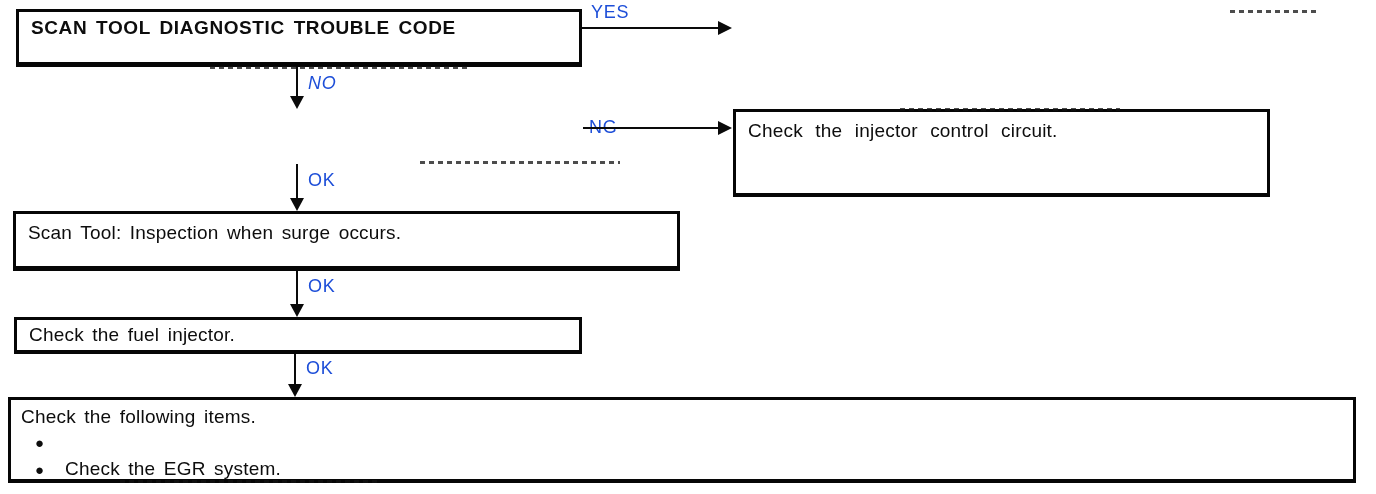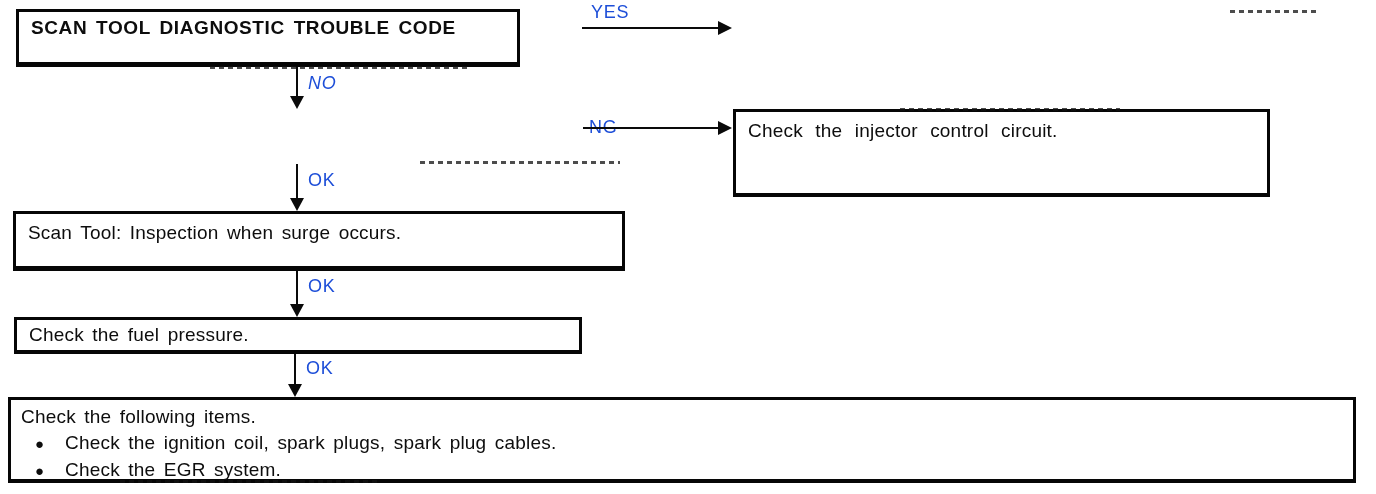--- a/index.html
+++ b/index.html
@@ -84,21 +84,21 @@
     height: 3px;
     background: repeating-linear-gradient(90deg, #111 0 5px, transparent 5px 9px);
     opacity: 0.75;
   }
 </style>
 </head>
 <body>
 
 <div class="stage">
 
-  <div class="node" style="left:16px; top:9px; width:504px; height:58px;">
+  <div class="node" style="left:16px; top:9px; width:566px; height:58px;">
     <div class="node-inner">
       <div class="bold-title">SCAN TOOL DIAGNOSTIC TROUBLE CODE</div>
     </div>
   </div>
 
   <span class="conn-label" style="left:591px; top:2px;">YES</span>
   <div class="hline" style="left:582px; top:27px; width:138px; height:2px;"></div>
   <div class="arrow-right" style="left:718px; top:21px;"></div>
 
 
@@ -114,46 +114,45 @@
   <div class="node thin-border" style="left:733px; top:109px; width:537px; height:88px;">
     <div class="node-inner wide-spacing" style="padding-top:7px;">
       <div>Check the injector control circuit.</div>
     </div>
   </div>
 
   <div class="vline" style="left:296px; top:164px; width:2px; height:35px;"></div>
   <div class="arrow-down" style="left:290px; top:198px;"></div>
   <span class="conn-label" style="left:308px; top:170px;">OK</span>
 
-  <div class="node" style="left:13px; top:211px; width:612px; height:60px;">
+  <div class="node" style="left:13px; top:211px; width:667px; height:60px;">
     <div class="node-inner" style="padding-top:7px;">
       <div>Scan Tool: Inspection when surge occurs.</div>
     </div>
   </div>
 
   <div class="vline" style="left:296px; top:271px; width:2px; height:34px;"></div>
   <div class="arrow-down" style="left:290px; top:304px;"></div>
   <span class="conn-label" style="left:308px; top:276px;">OK</span>
 
   <div class="node thin-border" style="left:14px; top:317px; width:568px; height:37px;">
     <div class="node-inner" style="padding-top:3px;">
-      <div>Check the fuel pressure.</div>
+      <div>Check the fuel injector.</div>
     </div>
   </div>
 
   <div class="vline" style="left:294px; top:354px; width:2px; height:31px;"></div>
   <div class="arrow-down" style="left:288px; top:384px;"></div>
   <span class="conn-label" style="left:306px; top:358px;">OK</span>
 
   <div class="node thin-border" style="left:8px; top:397px; width:1348px; height:86px;">
     <div class="node-inner" style="padding:4px 10px; line-height:26px;">
       <div>Check the following items.</div>
       <div class="bullet-row">
         <span class="bullet-glyph">●</span>
-        <span>Check the ignition coil, spark plugs, spark plug cables.</span>
       </div>
       <div class="bullet-row">
         <span class="bullet-glyph">●</span>
         <span>Check the EGR system.</span>
       </div>
     </div>
   </div>
 
   <div class="scan-smudge" style="left:210px; top:66px; width:260px;"></div>
   <div class="scan-smudge" style="left:420px; top:161px; width:200px;"></div>

